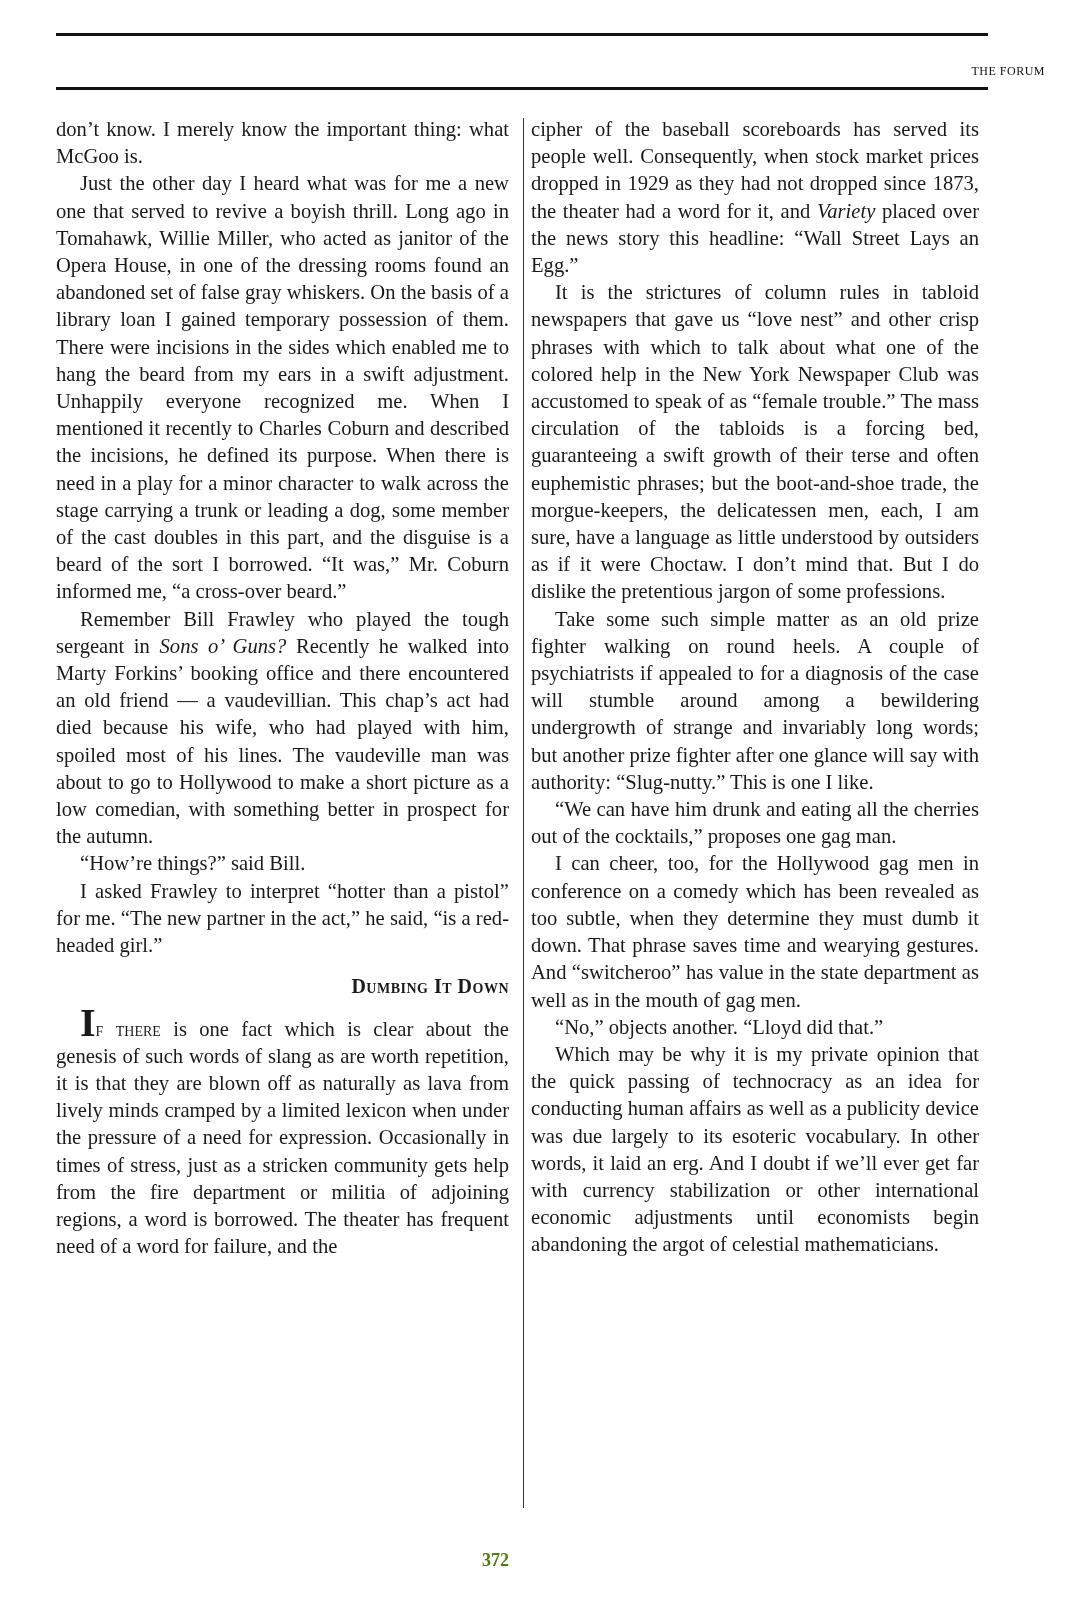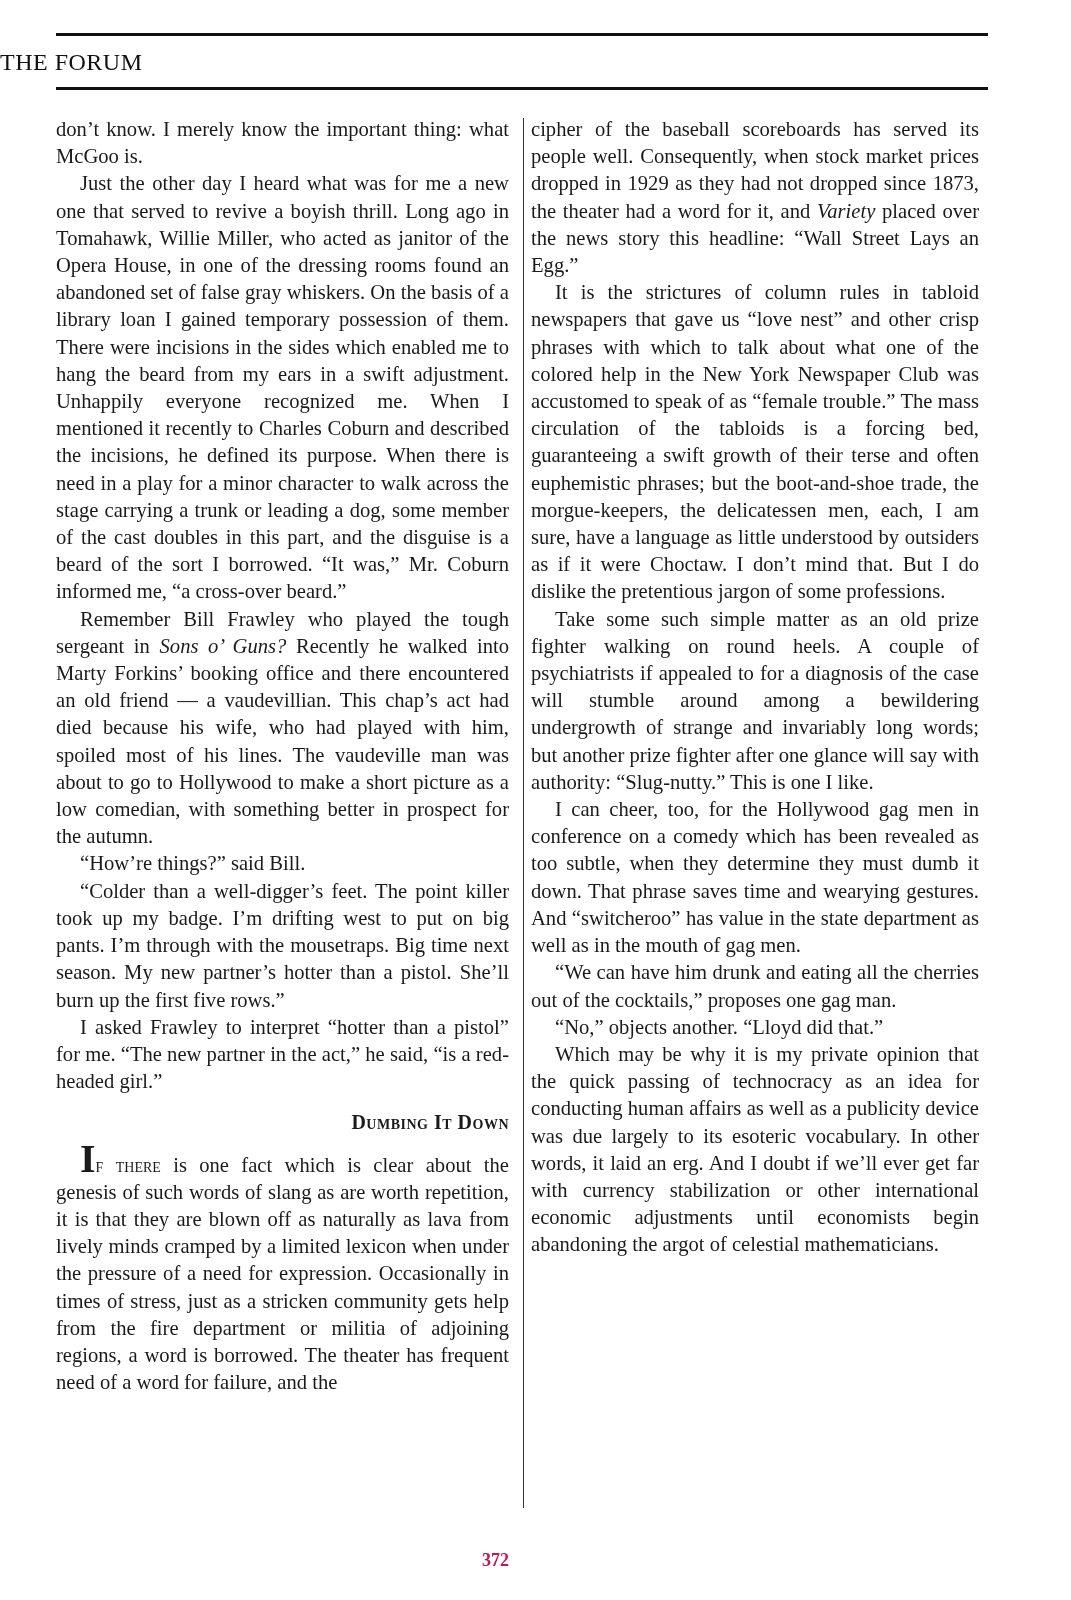--- a/index.html
+++ b/index.html
@@ -1,58 +1,57 @@
 <!DOCTYPE html>
 <html><head>
 <meta charset="utf-8">
 <style>
   html, body { margin: 0; padding: 0; background: #ffffff; }
   body { width: 1071px; height: 1600px; position: relative; overflow: hidden; color: #1a1a1a;
     font-family: "Liberation Serif", "DejaVu Serif", serif; }
   .rule { position: absolute; left: 56px; width: 932px; background: #111; }
   .rule.top { top: 33px; height: 3px; }
   .rule.bottom { top: 87px; height: 3px; }
-  .running-head { position: absolute; top: 49px; left: 0; width: 1045px; text-align: left;
-    font-size: 24px; letter-spacing: 0.5px; color: #111; }
+  .running-head { position: absolute; top: 64px; left: 0; width: 1045px; text-align: right;
+    font-size: 12px; letter-spacing: 0.5px; color: #111; }
   .col { position: absolute; top: 116px; font-size: 20.6px; line-height: 27.2px; text-align: justify; }
   .col.left { left: 56px; width: 453px; }
   .col.right { left: 531px; width: 448px; }
   .col p { margin: 0; text-indent: 0; }
   .col p.ind { text-indent: 24px; }
   .col em { font-style: italic; }
   .divider { position: absolute; left: 523px; top: 118px; width: 1px; height: 1390px; background: #333; }
   .section-head { text-align: right; font-variant: small-caps; font-weight: bold; font-size: 20px;
     margin: 14px 0 8px 0; letter-spacing: 0.5px; }
   .dropcap { font-size: 40px; line-height: 28px; font-weight: bold; }
   .sc { font-variant: small-caps; }
-  .folio { position: absolute; top: 1550px; left: 482px; font-size: 18px; font-weight: bold; color: #be185d; }
+  .folio { position: absolute; top: 1550px; left: 482px; font-size: 18px; font-weight: bold; color: #4d7c0f; }
 </style>
 </head>
 <body>
 
 <div class="rule top"></div>
 <div class="running-head">THE FORUM</div>
 <div class="rule bottom"></div>
 
 <div class="col left">
   <p>don’t know. I merely know the important thing: what McGoo is.</p>
   <p class="ind">Just the other day I heard what was for me a new one that served to revive a boyish thrill. Long ago in Tomahawk, Willie Miller, who acted as janitor of the Opera House, in one of the dressing rooms found an abandoned set of false gray whiskers. On the basis of a library loan I gained temporary possession of them. There were incisions in the sides which enabled me to hang the beard from my ears in a swift adjustment. Unhappily everyone recognized me. When I mentioned it recently to Charles Coburn and described the incisions, he defined its purpose. When there is need in a play for a minor character to walk across the stage carrying a trunk or leading a dog, some member of the cast doubles in this part, and the disguise is a beard of the sort I borrowed. “It was,” Mr. Coburn informed me, “a cross-over beard.”</p>
   <p class="ind"><span>Remember Bill Frawley who played the tough sergeant in</span> <em>Sons o’ Guns?</em> <span>Recently he walked into Marty Forkins’ booking office and there encountered an old friend — a vaudevillian. This chap’s act had died because his wife, who had played with him, spoiled most of his lines. The vaudeville man was about to go to Hollywood to make a short picture as a low comedian, with something better in prospect for the autumn.</span></p>
   <p class="ind">“How’re things?” said Bill.</p>
-  <p class="ind">“Colder than a well-digger’s feet. The point killer took up my badge. I’m drifting west to put on big pants. I’m through with the mousetraps. Big time next season. My new partner’s hotter than a pistol. She’ll burn up the first five rows.”</p>
   <p class="ind">I asked Frawley to interpret “hotter than a pistol” for me. “The new partner in the act,” he said, “is a red-headed girl.”</p>
   <div class="section-head">Dumbing It Down</div>
   <p class="ind"><span class="dropcap">I</span><span class="sc">f there</span> <span>is one fact which is clear about the genesis of such words of slang as are worth repetition, it is that they are blown off as naturally as lava from lively minds cramped by a limited lexicon when under the pressure of a need for expression. Occasionally in times of stress, just as a stricken community gets help from the fire department or militia of adjoining regions, a word is borrowed. The theater has frequent need of a word for failure, and the</span></p>
 </div>
 
 <div class="divider"></div>
 
 <div class="col right">
   <p><span>cipher of the baseball scoreboards has served its people well. Consequently, when stock market prices dropped in 1929 as they had not dropped since 1873, the theater had a word for it, and</span> <em>Variety</em> <span>placed over the news story this headline: “Wall Street Lays an Egg.”</span></p>
   <p class="ind">It is the strictures of column rules in tabloid newspapers that gave us “love nest” and other crisp phrases with which to talk about what one of the colored help in the New York Newspaper Club was accustomed to speak of as “female trouble.” The mass circulation of the tabloids is a forcing bed, guaranteeing a swift growth of their terse and often euphemistic phrases; but the boot-and-shoe trade, the morgue-keepers, the delicatessen men, each, I am sure, have a language as little understood by outsiders as if it were Choctaw. I don’t mind that. But I do dislike the pretentious jargon of some professions.</p>
   <p class="ind">Take some such simple matter as an old prize fighter walking on round heels. A couple of psychiatrists if appealed to for a diagnosis of the case will stumble around among a bewildering undergrowth of strange and invariably long words; but another prize fighter after one glance will say with authority: “Slug-nutty.” This is one I like.</p>
+  <p class="ind">“We can have him drunk and eating all the cherries out of the cocktails,” proposes one gag man.</p>
   <p class="ind">I can cheer, too, for the Hollywood gag men in conference on a comedy which has been revealed as too subtle, when they determine they must dumb it down. That phrase saves time and wearying gestures. And “switcheroo” has value in the state department as well as in the mouth of gag men.</p>
-  <p class="ind">“We can have him drunk and eating all the cherries out of the cocktails,” proposes one gag man.</p>
   <p class="ind">“No,” objects another. “Lloyd did that.”</p>
   <p class="ind">Which may be why it is my private opinion that the quick passing of technocracy as an idea for conducting human affairs as well as a publicity device was due largely to its esoteric vocabulary. In other words, it laid an erg. And I doubt if we’ll ever get far with currency stabilization or other international economic adjustments until economists begin abandoning the argot of celestial mathematicians.</p>
 </div>
 
 <div class="folio">372</div>
 
 </body></html>

